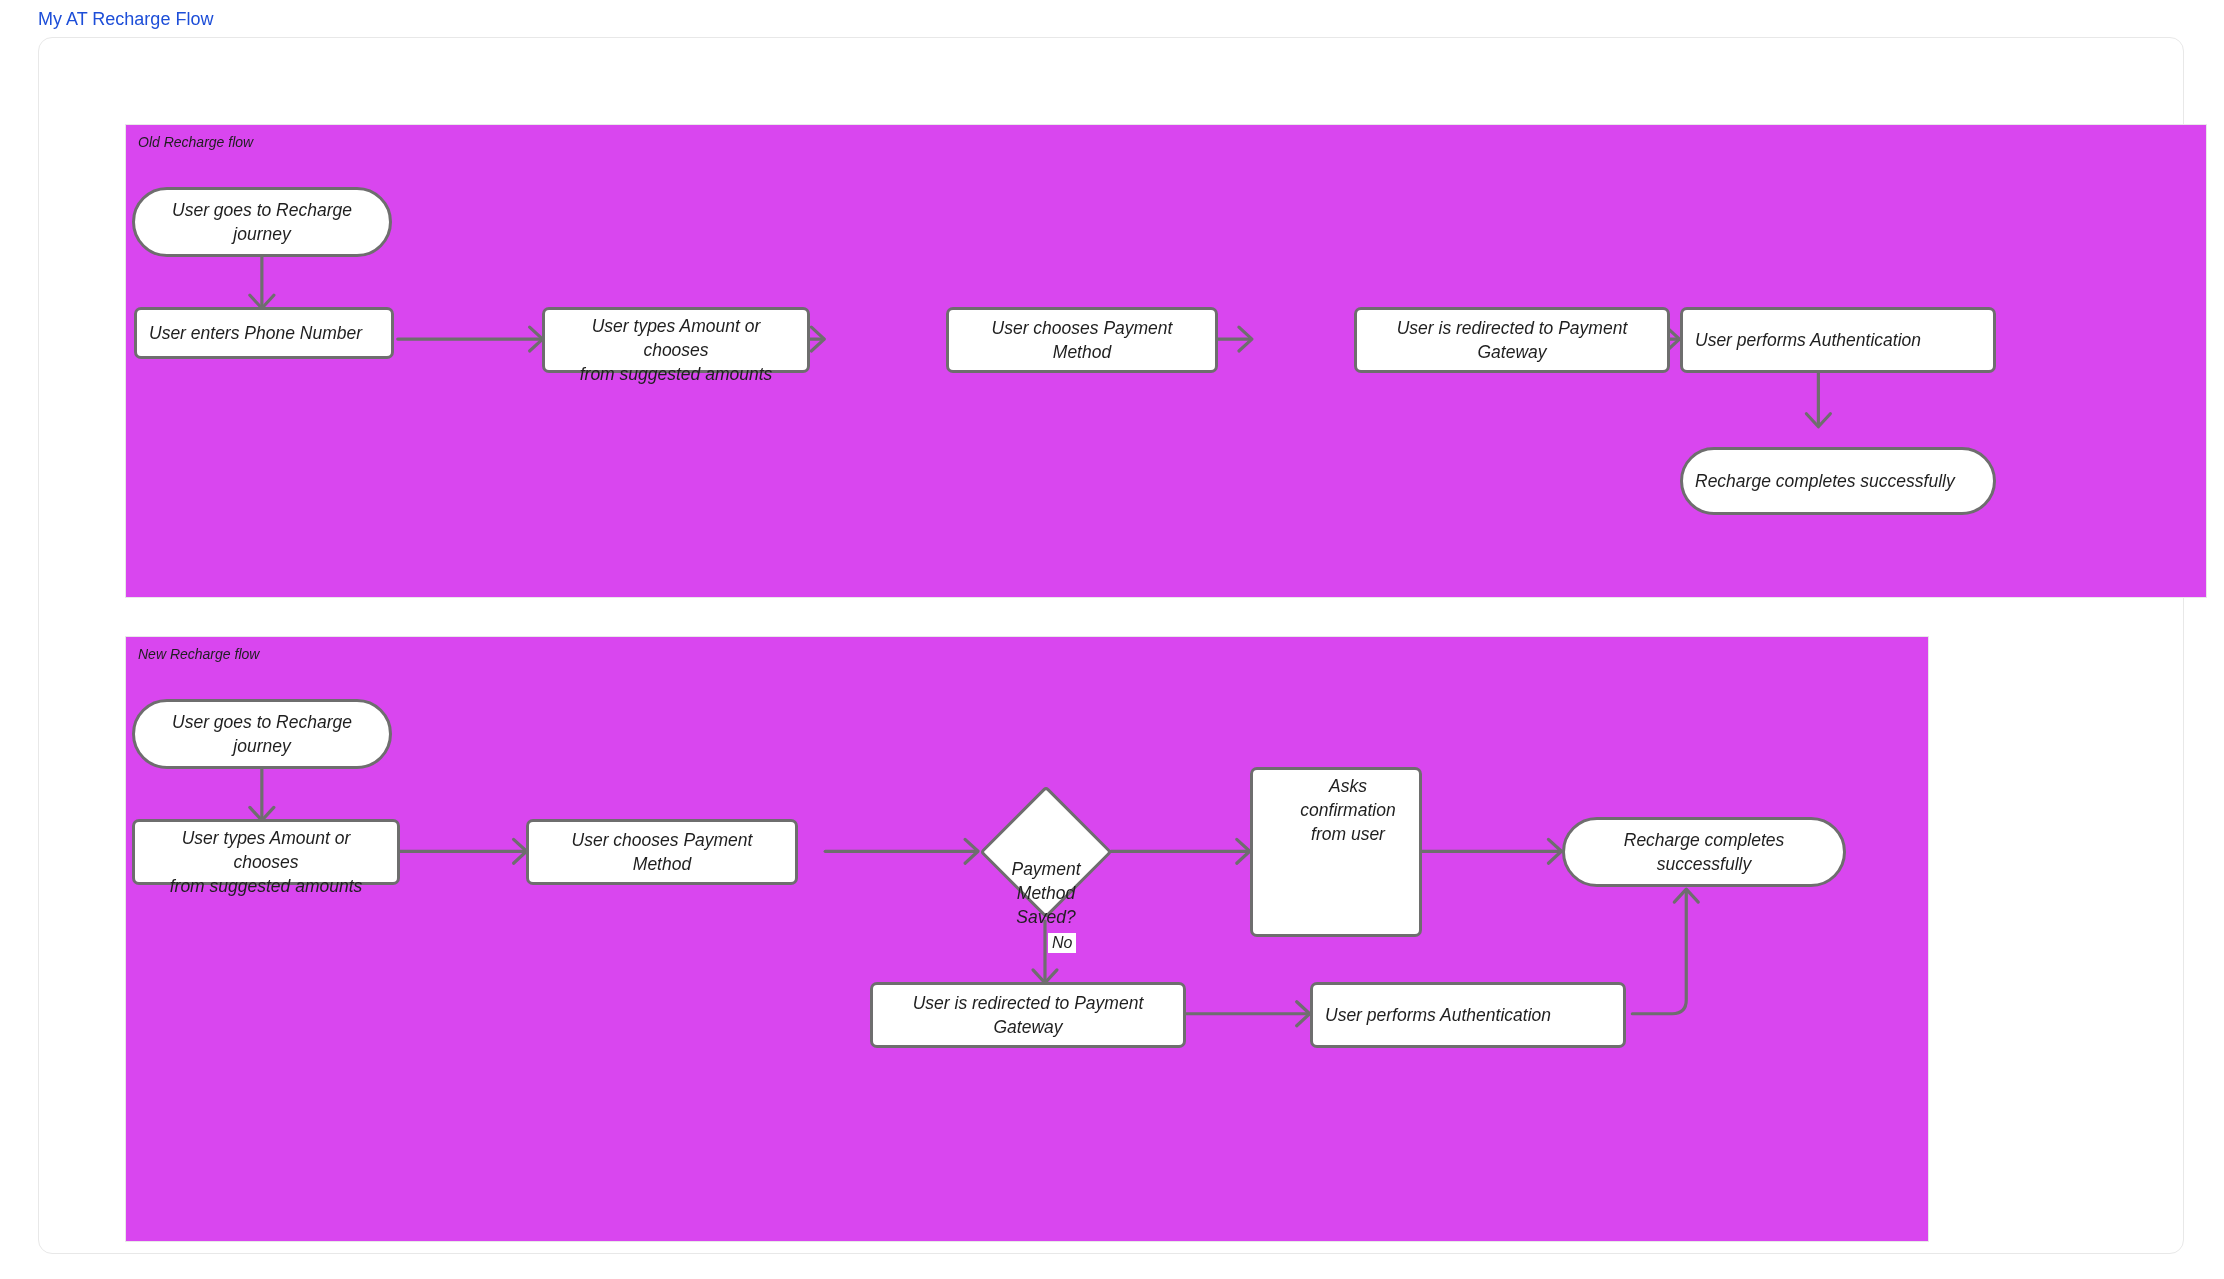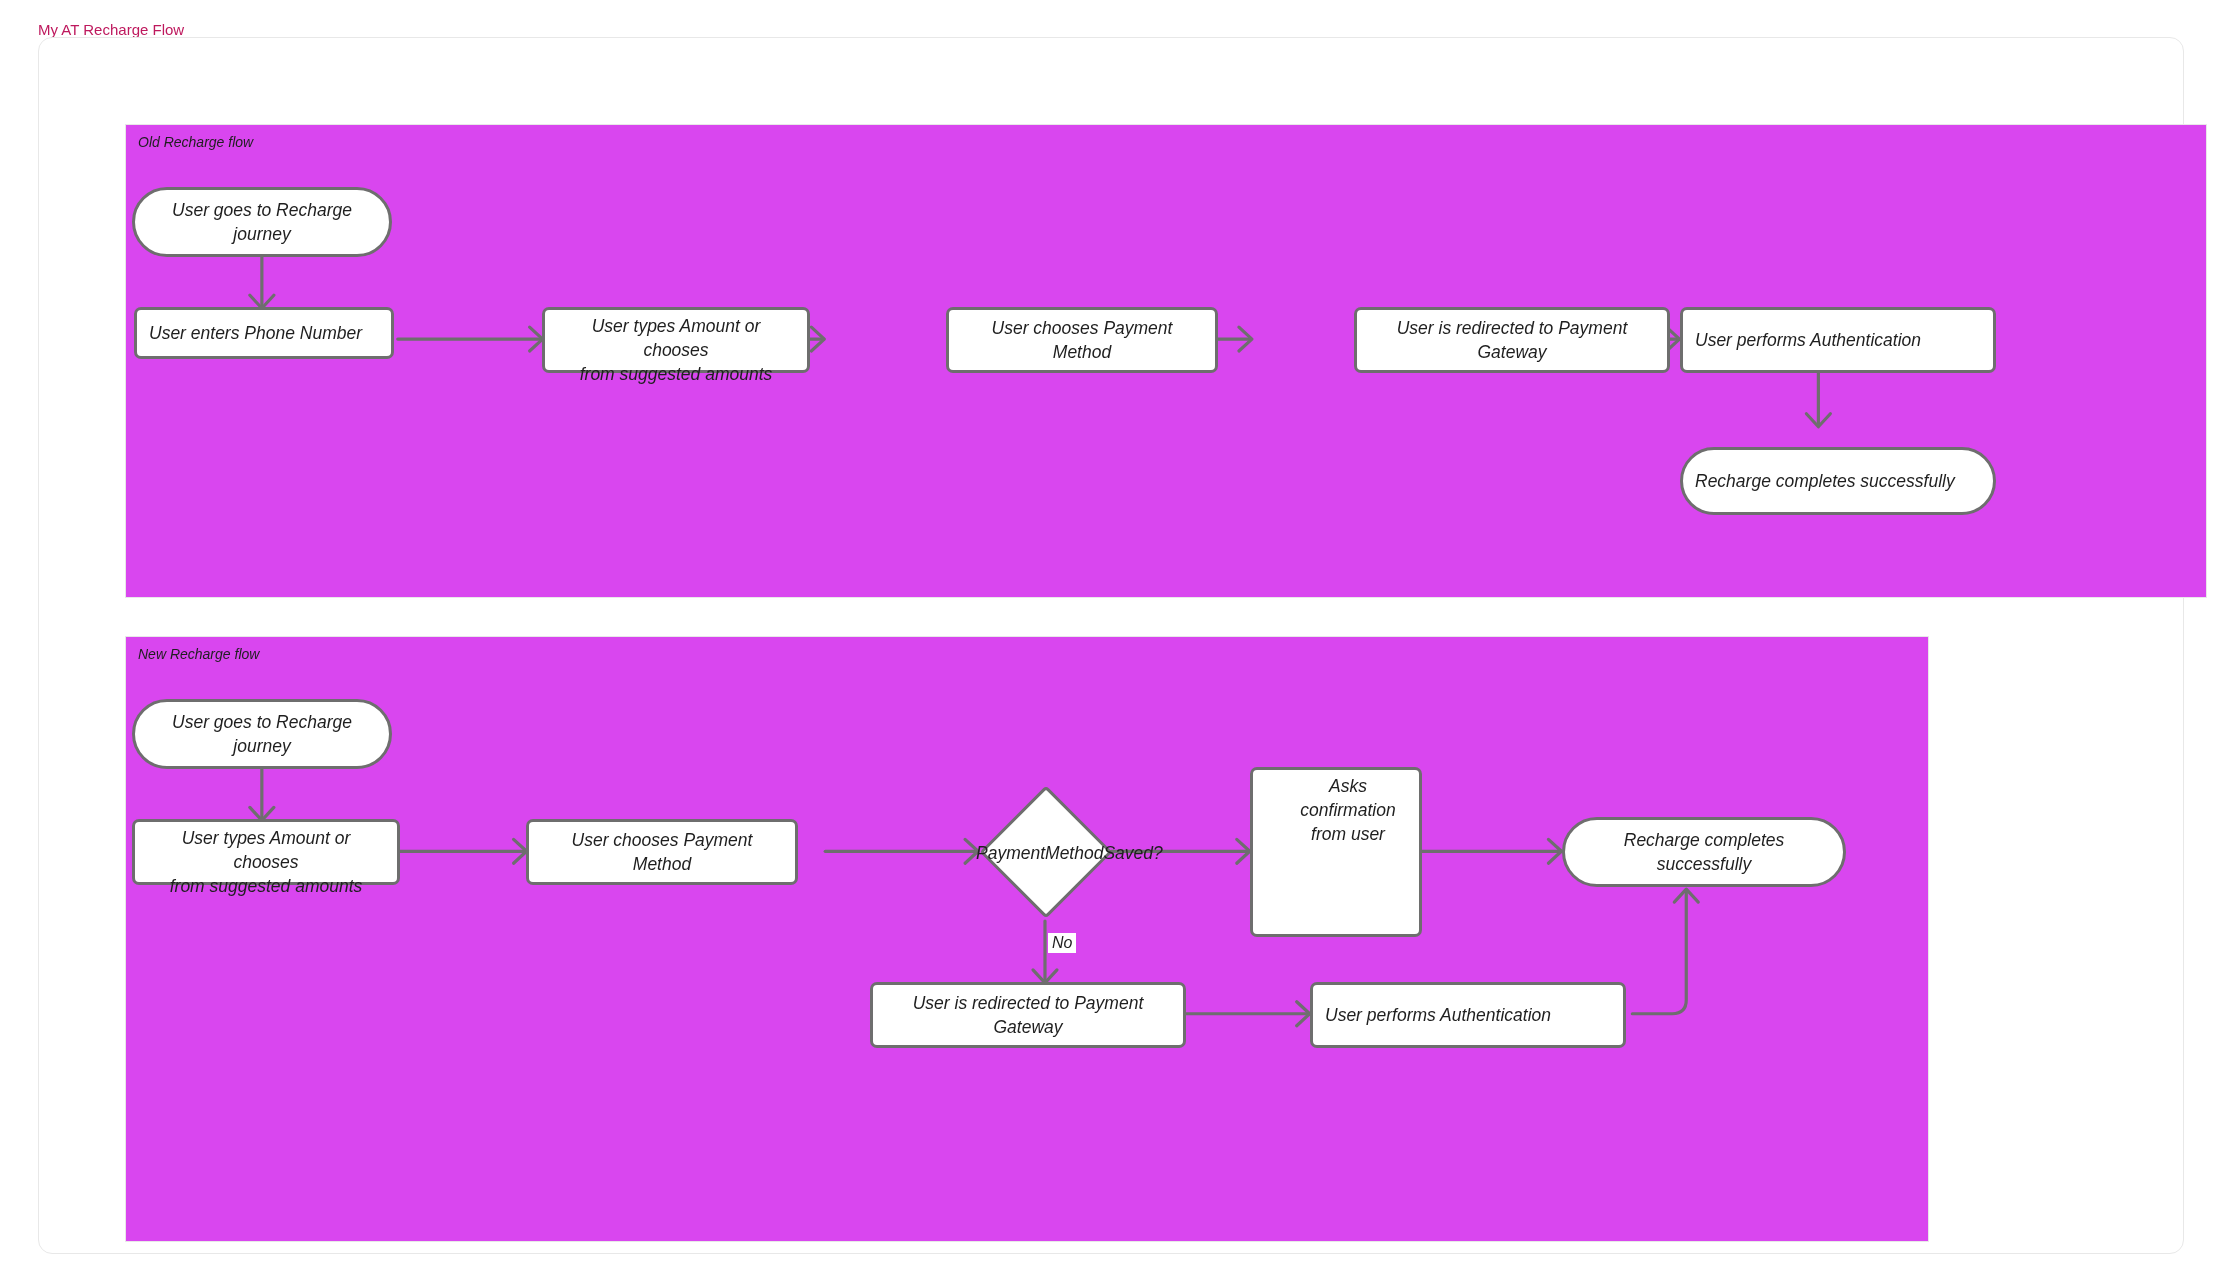--- a/index.html
+++ b/index.html
@@ -11,24 +11,24 @@
     width: 2224px;
     height: 1279px;
     font-family: "Liberation Sans", sans-serif;
     color: #1f1f1f;
     overflow: hidden;
     position: relative;
   }
   #page-title {
     position: absolute;
     left: 38px;
-    top: 20px;
-    font-size: 15px;
+    top: 9px;
+    font-size: 18px;
     line-height: 20px;
-    color: #be185d;
+    color: #1d4ed8;
     white-space: nowrap;
   }
   #outer-panel {
     position: absolute;
     left: 38px;
     top: 37px;
     width: 2146px;
     height: 1217px;
     border: 1.4px solid #e8e8e8;
     border-radius: 14px;
@@ -85,21 +85,23 @@
     font-size: 17.5px;
     line-height: 24px;
     color: #1f1f1f;
     padding: 4px 12px;
   }
   .node.rect { border-radius: 7px; }
   .node.stadium { border-radius: 999px; }
   .node.diamond-label {
     border: none;
     background: transparent;
+    flex-direction: column;
     padding: 0;
+    margin-top: 42px;
   }
   .diamond-shape {
     position: absolute;
     box-sizing: border-box;
     border: 3.2px solid #6e6e6e;
     background: #ffffff;
     transform: rotate(45deg);
     border-radius: 4px;
   }
   .edge-label {

